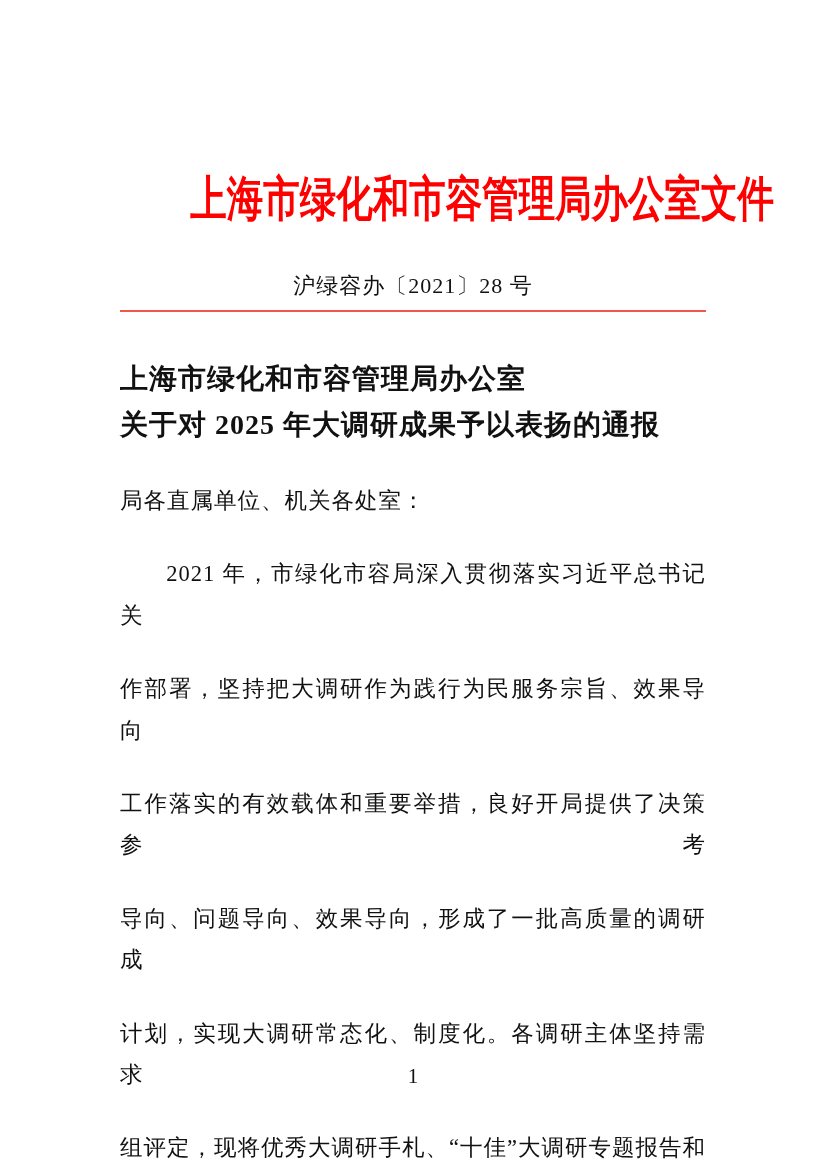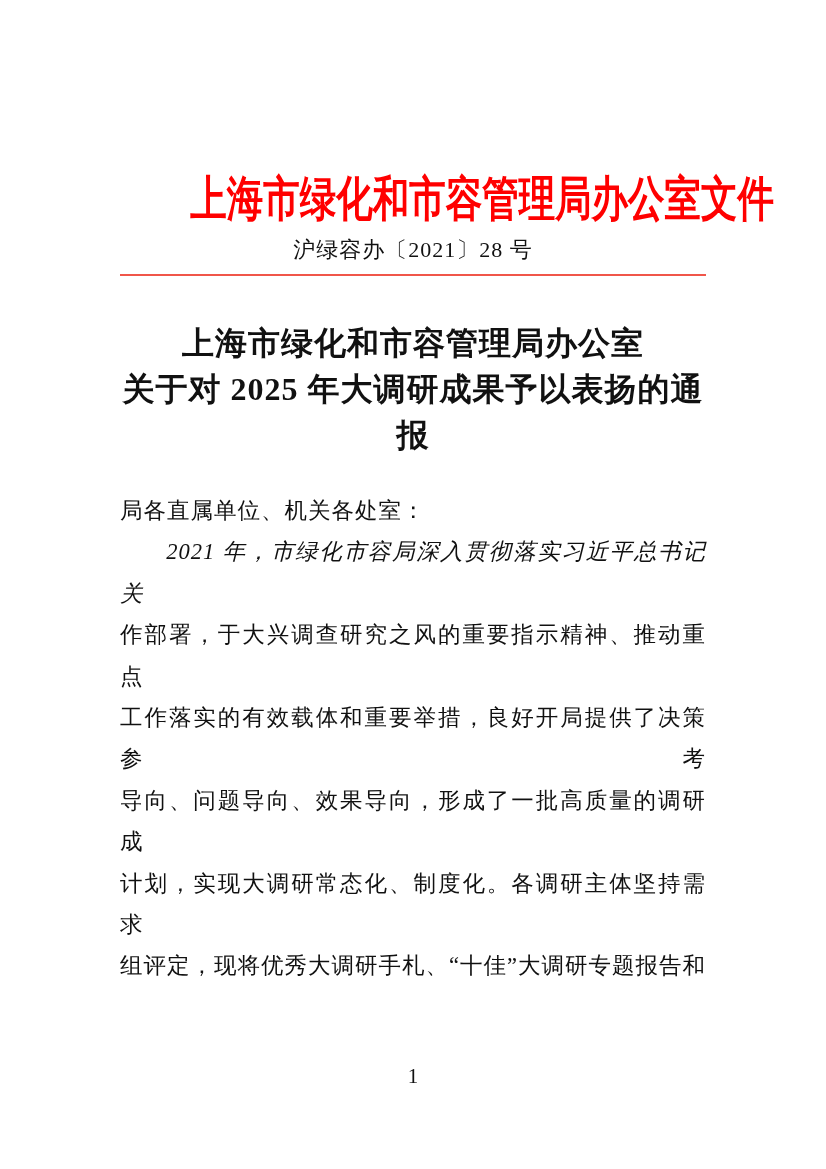--- a/index.html
+++ b/index.html
@@ -25,59 +25,59 @@
     text-align: center;
     white-space: nowrap;
     color: #ff0000;
     font-size: 48px;
     font-weight: bold;
     transform: scaleX(0.76);
     transform-origin: 50% 50%;
   }
   
   .doc-number {
+    margin-top: 36px;
     line-height: 30px;
     text-align: center;
     font-size: 22px;
     letter-spacing: 1px;
   }
   
   .red-divider {
     margin-top: 9px;
     height: 2px;
     background: #f0564a;
   }
   
   .doc-title {
     margin-top: 44px;
-    text-align: center;
-    font-size: 32px;
+    font-size: 28px;
     line-height: 46px;
     font-weight: bold;
     letter-spacing: 1px;
   }
   
   .body-text {
     margin-top: 32px;
     font-size: 22.5px;
     letter-spacing: 1px;
   }
   .line {
     line-height: 41.4px;
     white-space: nowrap;
+    margin-top: 32px;
   }
   .just {
     white-space: normal;
     text-align: justify;
     text-align-last: justify;
     text-justify: inter-character;
   }
   .ind {
     text-indent: 2.05em;
-    font-style: italic;
   }
   
   .page-number {
     position: absolute;
     top: 1064px;
     left: 0;
     width: 826px;
     text-align: center;
     font-size: 21px;
   }
@@ -94,21 +94,21 @@
   <div class="red-divider"></div>
 
   <div class="doc-title">
     <div>上海市绿化和市容管理局办公室</div>
     <div>关于对 2025 年大调研成果予以表扬的通报</div>
   </div>
 
   <div class="body-text">
     <div class="line">局各直属单位、机关各处室：</div>
     <div class="line just ind">2021 年，市绿化市容局深入贯彻落实习近平总书记关</div>
-    <div class="line just">作部署，于大兴调查研究之风的重要指示精神、推动重点</div>
+    <div class="line just">作部署，坚持把大调研作为践行为民服务宗旨、效果导向</div>
     <div class="line just">工作落实的有效载体和重要举措，良好开局提供了决策参考</div>
     <div class="line just">导向、问题导向、效果导向，形成了一批高质量的调研成</div>
     <div class="line just">计划，实现大调研常态化、制度化。各调研主体坚持需求</div>
     <div class="line just">组评定，现将优秀大调研手札、“十佳”大调研专题报告和</div>
 
   </div>
 
 </div>
 
 <div class="page-number">1</div>

